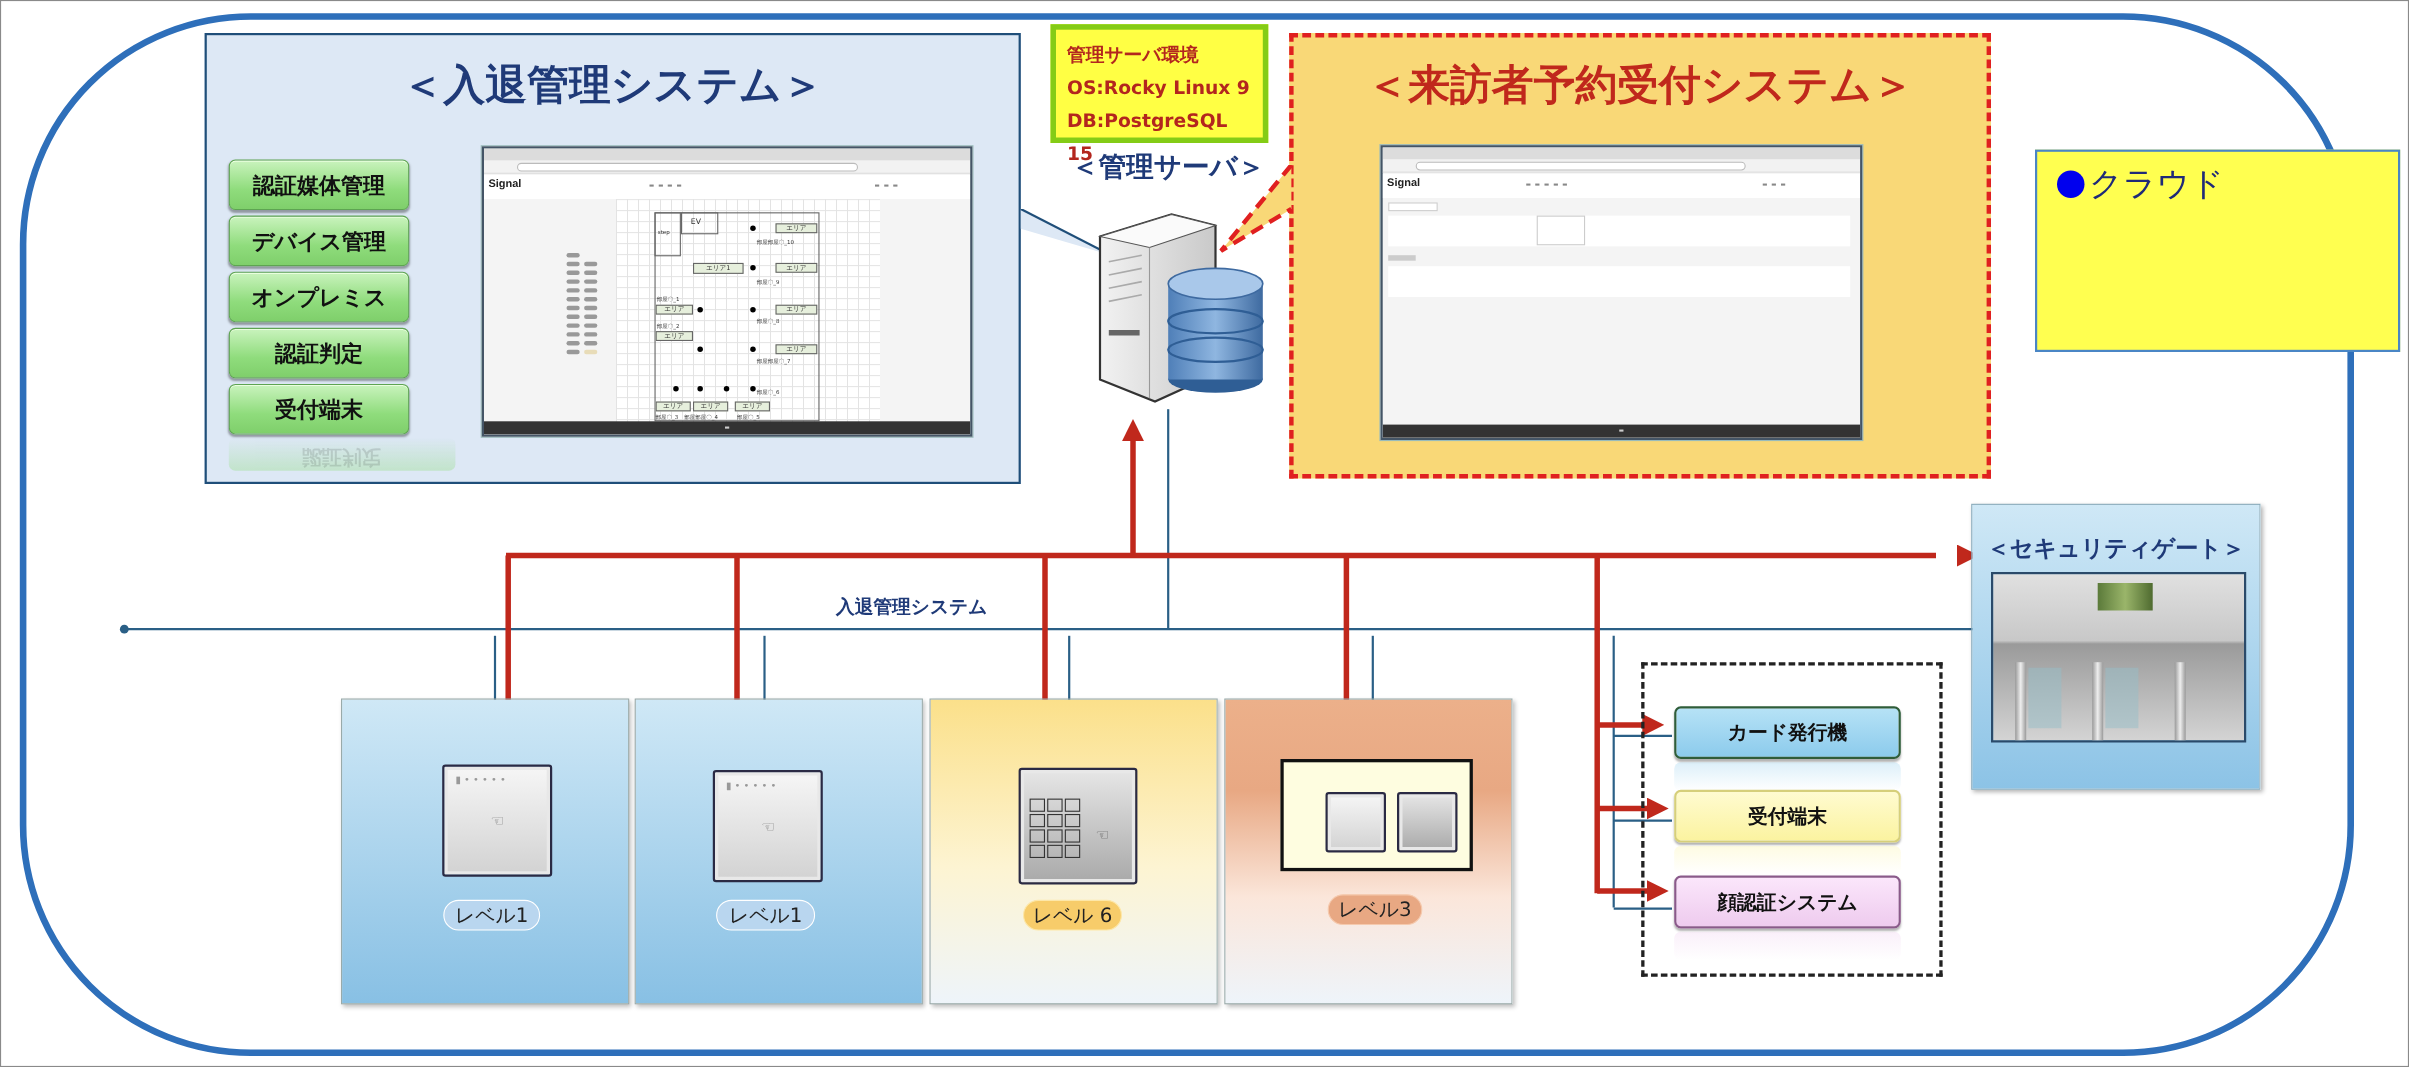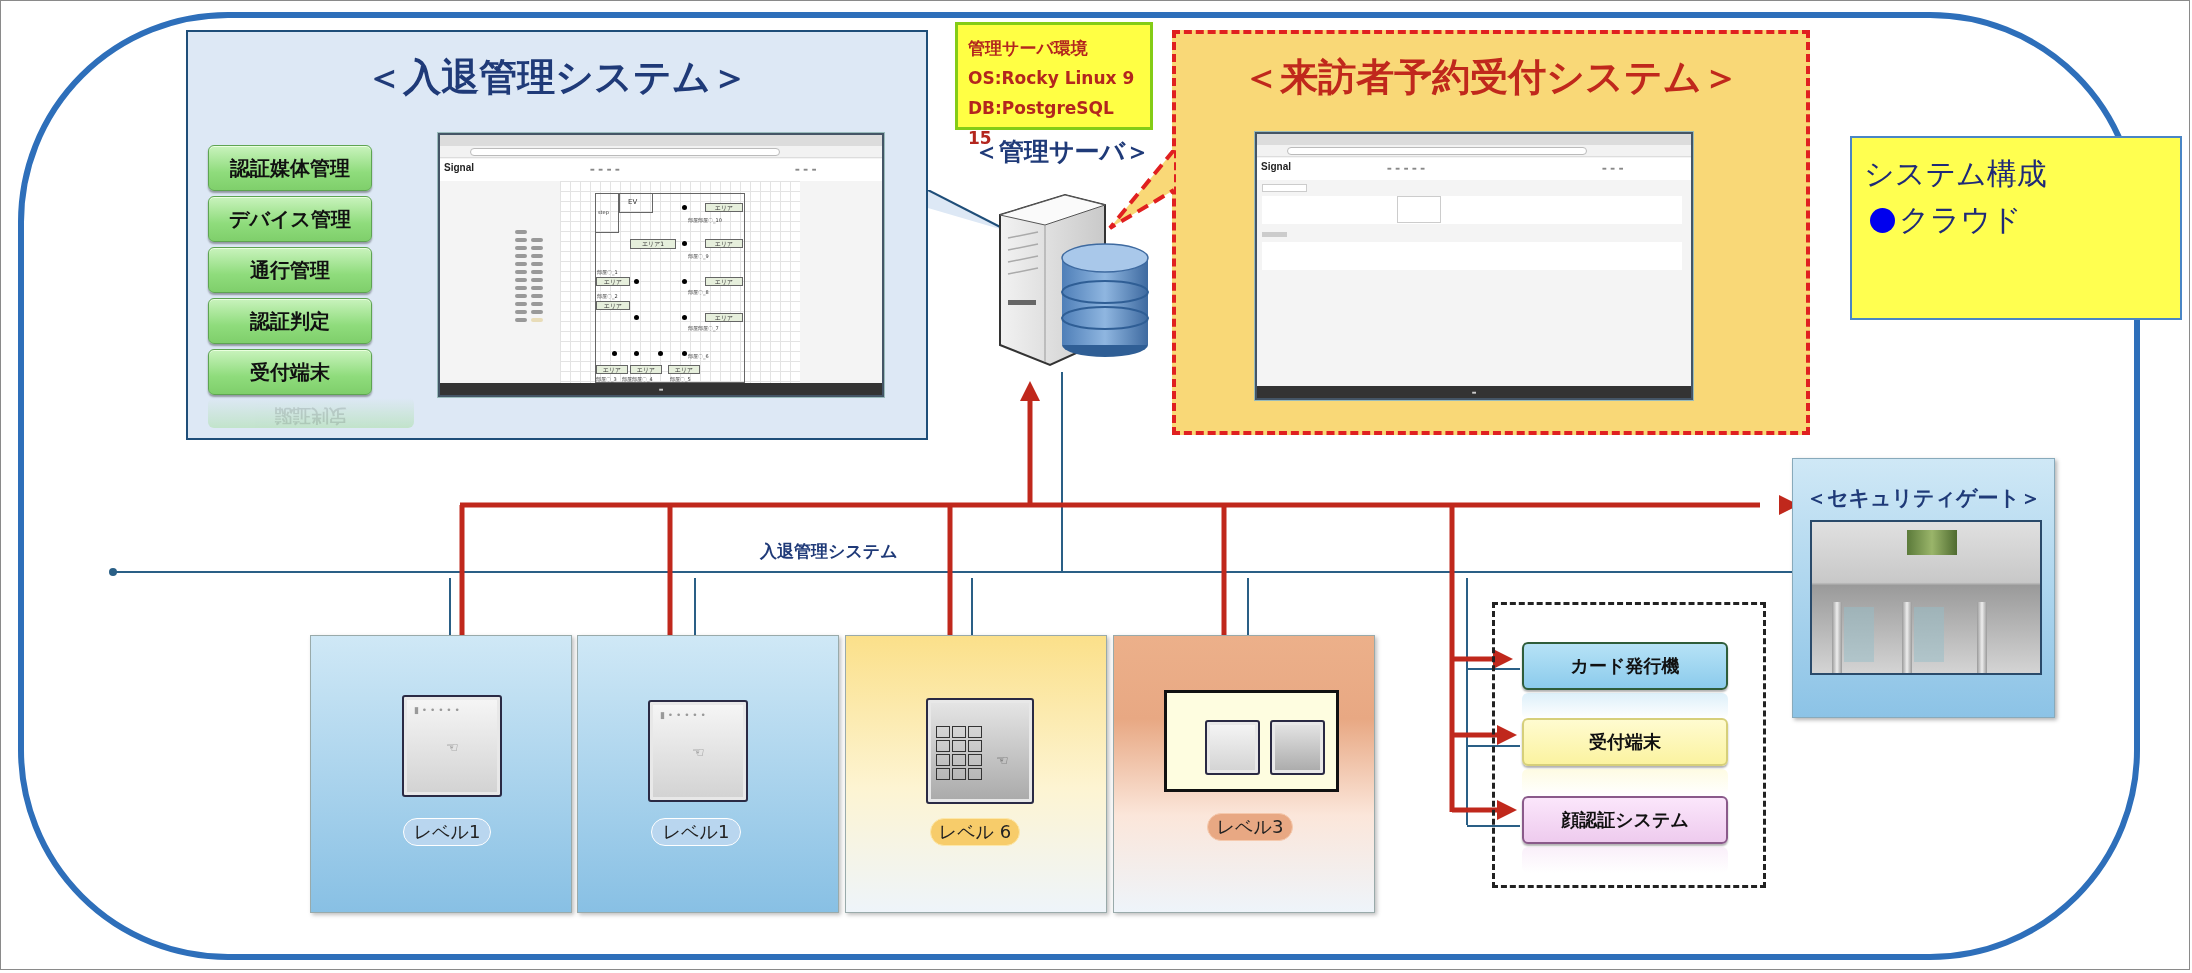--- a/index.html
+++ b/index.html
@@ -30,21 +30,21 @@
   
   #floor-canvas{left:75px;top:45px;width:290px;height:205px;background:#fff;
      background-image:linear-gradient(#e3e3e3 1px,transparent 1px),linear-gradient(90deg,#e3e3e3 1px,transparent 1px);
      background-size:10px 10px;}
   .fp-wall{border:1px solid #666;}
   .fp-area{background:#e6efdc;border:1px solid #666;font-size:6px;color:#333;text-align:center;line-height:8px;}
   .fp-label{font-size:5px;color:#333;}
   .fp-dot{width:5px;height:5px;border-radius:50%;background:#000;}
   .fp-pill{width:12px;height:4px;border-radius:2px;background:#999;}
   
-  #server-info{left:955px;top:22px;width:198px;height:108px;background:#ffff44;border:3px solid #84cc16;
+  #server-info{left:955px;top:22px;width:198px;height:108px;background:#ffff44;border:5px solid #84cc16;
      padding:8px 10px;color:#b3261e;font-size:17px;font-weight:bold;line-height:30px;}
   #server-label{left:962px;top:135px;width:200px;text-align:center;color:#1f3a78;font-size:25px;font-weight:bold;}
   
   #visitor-panel{left:1172px;top:30px;width:638px;height:405px;background:#f9d877;border:4px dashed #e02020;}
   #visitor-title{left:1172px;top:52px;width:638px;text-align:center;color:#c0281c;font-size:38px;font-weight:bold;}
   
   #sys-config{left:1850px;top:136px;width:332px;height:184px;background:#ffff50;border:2px solid #4a86c5;
      padding:10px 12px;color:#1f2a78;font-size:30px;line-height:52px;}
   .blue-dot{display:inline-block;width:25px;height:25px;border-radius:50%;background:#0000ee;vertical-align:-3px;margin:0 4px 0 6px;}
   
@@ -72,21 +72,21 @@
 <body>
 
 <div class="abs" id="page-frame"></div>
 <div class="abs" id="outer-boundary"></div>
 
 <div class="abs" id="access-panel"></div>
 <div class="abs" id="access-title">＜入退管理システム＞</div>
 
 <div class="abs green-btn" style="top:145px">認証媒体管理</div>
 <div class="abs green-btn" style="top:196px">デバイス管理</div>
-<div class="abs green-btn" style="top:247px">通行管理</div>
+<div class="abs green-btn" style="top:247px">オンプレミス</div>
 <div class="abs green-btn" style="top:298px">認証判定</div>
 <div class="abs green-btn" style="top:349px">受付端末</div>
 <div class="abs" id="btn-reflection">認証判定</div>
 
 <div class="abs shot" style="left:438px;top:133px;width:446px;height:264px;">
   <div class="abs shot-tabbar"></div>
   <div class="abs shot-urlbar"></div>
   <div class="abs shot-url" style="width:310px"></div>
   <div class="abs shot-header"></div>
   <div class="abs shot-logo">Signal</div>
@@ -224,21 +224,20 @@
   <div class="abs" style="left:5px;top:50px;width:45px;height:8px;background:#fff;border:1px solid #ccc;"></div>
   <div class="abs" style="left:5px;top:62px;width:420px;height:28px;background:#fff;">
     <div class="abs" style="left:135px;top:0;width:44px;height:27px;border:1px solid #ccc;"></div>
   </div>
   <div class="abs" style="left:5px;top:98px;width:25px;height:5px;background:#ccc;"></div>
   <div class="abs" style="left:5px;top:108px;width:420px;height:28px;background:#fff;"></div>
   <div class="abs shot-footer">▬</div>
 </div>
 
 <div class="abs" id="sys-config">
-  <div>システム構成</div>
   <div style="margin-top:-6px"><span class="blue-dot"></span><span>クラウド</span></div>
 </div>
 
 <svg class="abs" style="left:0;top:0;width:2192px;height:973px;pointer-events:none;">
   <defs>
     <marker id="ah" markerWidth="4" markerHeight="4" refX="2.2" refY="2" orient="auto" markerUnits="strokeWidth">
       <path d="M0,0 L4,2 L0,4 z" fill="#c0281c"></path>
     </marker>
   </defs>
 

